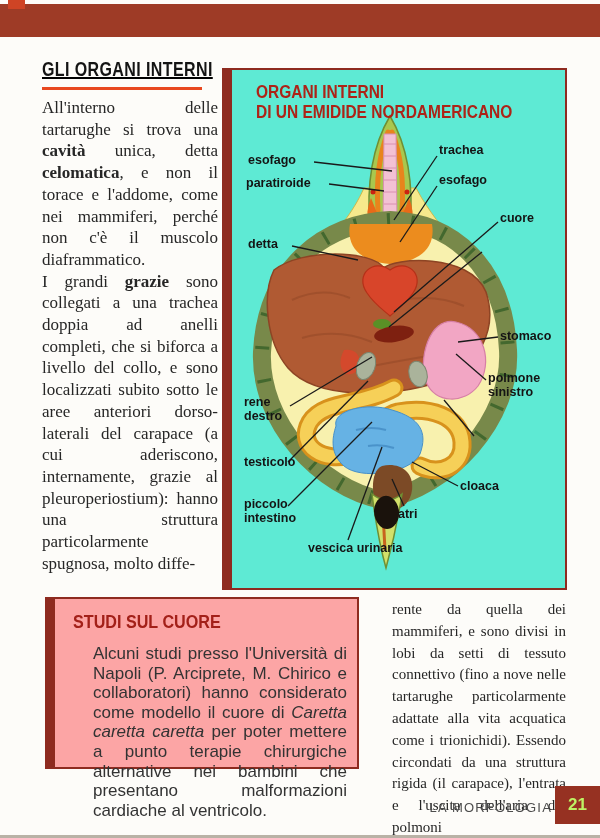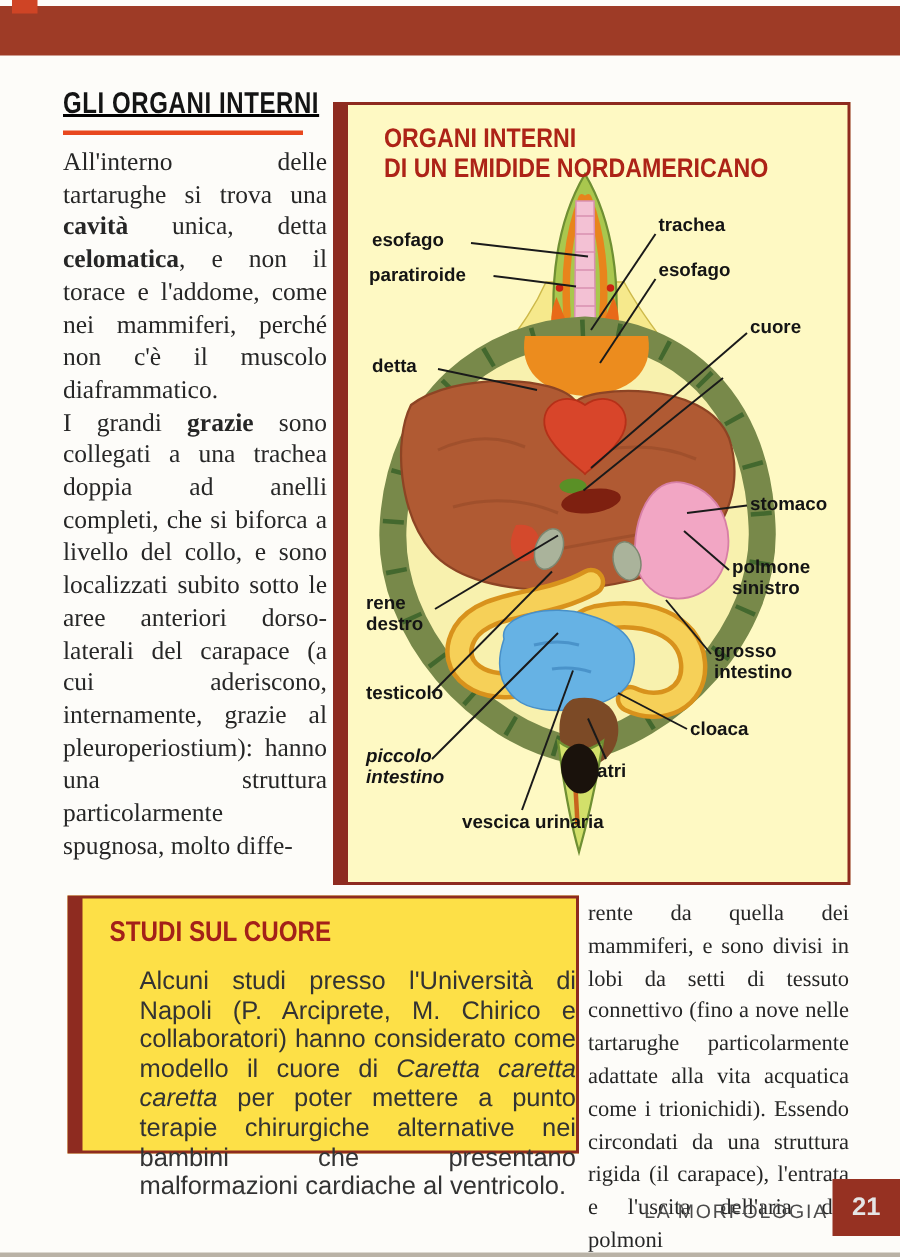--- a/index.html
+++ b/index.html
@@ -18,21 +18,21 @@
 
   
   .left-col { position:absolute; left:42px; top:97px; width:176px; font-size:17px; line-height:21.7px;
               color:#262626; text-align:justify; }
   .right-col { position:absolute; left:392px; top:599px; width:174px; font-size:15px; line-height:21.8px;
                color:#262626; text-align:justify; }
   .left-col p, .right-col p { margin:0; }
   .left-col b { font-weight:bold; }
 
   
-  .diagram-box { position:absolute; left:222px; top:68px; width:345px; height:522px; background:#fef9c3;
+  .diagram-box { position:absolute; left:222px; top:68px; width:345px; height:522px; background:#5eead4;
                  border:2px solid #8e2b20; border-left:10px solid #8e2b20; }
   .diagram-inner { position:absolute; left:0; top:0; width:333px; height:518px; }
   .diagram-title { position:absolute; left:24px; top:12px; font-family:"Liberation Sans", sans-serif;
                    font-weight:bold; font-size:18px; line-height:20px; color:#ad2317;
                    transform:scaleX(0.86); transform-origin:left top; white-space:nowrap; }
   .diagram-svg { position:absolute; left:0; top:0; width:333px; height:518px; }
 
   .dlab { position:absolute; font-family:"Liberation Sans", sans-serif; font-weight:bold; font-size:12.5px;
           line-height:13.5px; color:#141414; }
   .lab-esofago     { left:16px;  top:84px;  }
@@ -41,38 +41,38 @@
   .lab-tiroide     { left:207px; top:104px; }
   .lab-cuore       { left:268px; top:142px; }
   .lab-vescichetta { left:252px; top:166px; width:82px; }
   .lab-fegato      { left:16px;  top:168px; }
   .lab-stomaco     { left:268px; top:260px; }
   .lab-polmone     { left:256px; top:302px; width:72px; }
   .lab-rene        { left:12px;  top:326px; width:52px; }
   .lab-grosso      { left:244px; top:358px; width:80px; }
   .lab-testicolo   { left:12px;  top:386px; }
   .lab-cloaca      { left:228px; top:410px; }
-  .lab-piccolo     { left:12px;  top:428px; width:70px;font-style:italic; }
+  .lab-piccolo     { left:12px;  top:428px; width:70px; }
   .lab-pene        { left:166px; top:438px; }
   .lab-vescica     { left:76px;  top:472px; width:150px; }
 
   
-  .studi-box { position:absolute; left:45px; top:597px; width:341px; height:172px; background:#fde047;
-               border:2px solid #8e2b20; border-left:10px solid #8e2b20; padding:12px 0 10px 18px; }
+  .studi-box { position:absolute; left:45px; top:597px; width:314px; height:172px; background:#fca5a5;
+               border:2px solid #8e2b20; border-left:10px solid #8e2b20; padding:12px 10px 10px 18px; }
   .studi-title { font-family:"Liberation Sans", sans-serif; font-weight:bold; font-size:19px; color:#a32019;
                  transform:scaleX(0.85); transform-origin:left top; white-space:nowrap; }
   .studi-body { margin-top:11px; font-family:Liberation Sans, sans-serif; font-size:17px;
                 line-height:19.6px; color:#333; text-align:justify;margin-left:20px; }
 
   
   .footer-section { position:absolute; right:48px; top:800px; font-family:"Liberation Sans", sans-serif;
                     font-size:13px; color:#4c4c4c; letter-spacing:1.2px;padding-left:32px; }
   .page-square { position:absolute; right:0; top:786px; width:45px; height:38px; background:#963122;
                  display:flex; align-items:center; justify-content:center; }
-  .page-number { font-family:"Liberation Sans", sans-serif; font-weight:bold; font-size:17px; color:#e5e5e5; }
+  .page-number { font-family:"Liberation Sans", sans-serif; font-weight:bold; font-size:17px; color:#bef264; }
 </style>
 </head>
 <body>
 
 <div class="top-bar"></div>
 <div class="top-corner"></div>
 
 <div class="heading-wrap">
   <div class="heading">GLI ORGANI INTERNI</div>
   <div class="heading-rule"></div>
@@ -158,21 +158,20 @@
 
     <div class="dlab lab-esofago">esofago</div>
     <div class="dlab lab-paratiroide">paratiroide</div>
     <div class="dlab lab-trachea">trachea</div>
     <div class="dlab lab-tiroide">esofago</div>
     <div class="dlab lab-cuore">cuore</div>
     <div class="dlab lab-fegato">detta</div>
     <div class="dlab lab-stomaco">stomaco</div>
     <div class="dlab lab-polmone">polmone sinistro</div>
     <div class="dlab lab-rene">rene destro</div>
-    <div class="dlab lab-grosso">grosso intestino</div>
     <div class="dlab lab-testicolo">testicolo</div>
     <div class="dlab lab-cloaca">cloaca</div>
     <div class="dlab lab-piccolo">piccolo intestino</div>
     <div class="dlab lab-pene">atri</div>
     <div class="dlab lab-vescica">vescica urinaria</div>
   </div>
 </div>
 
 <div class="studi-box">
   <div class="studi-title">STUDI SUL CUORE</div>

